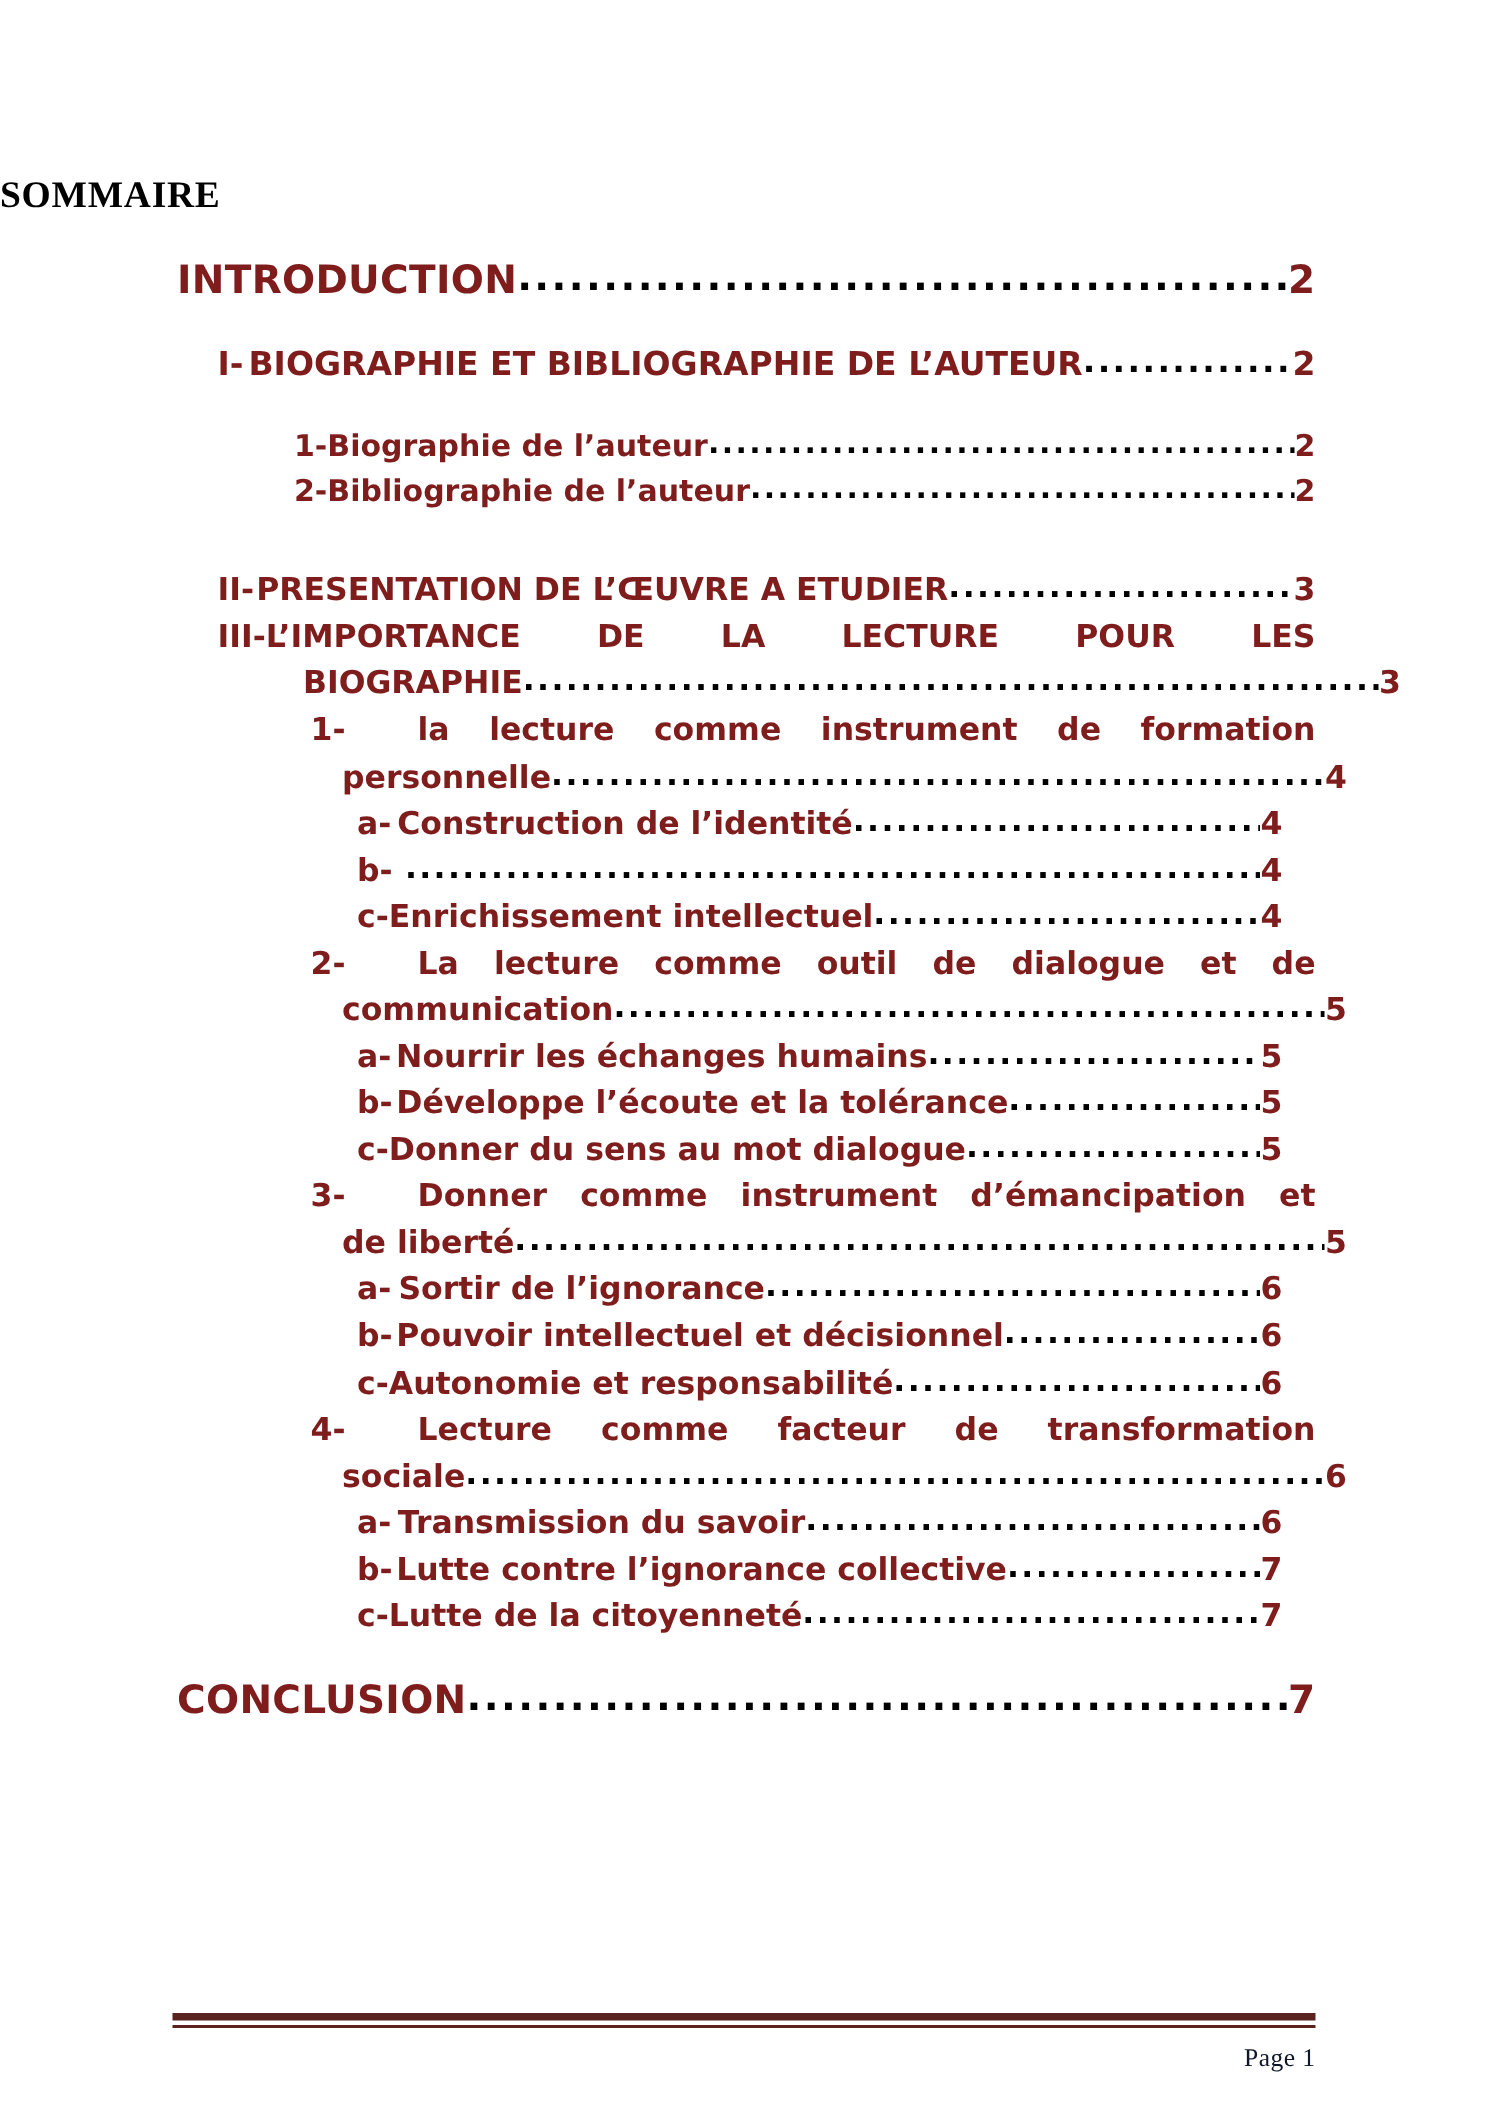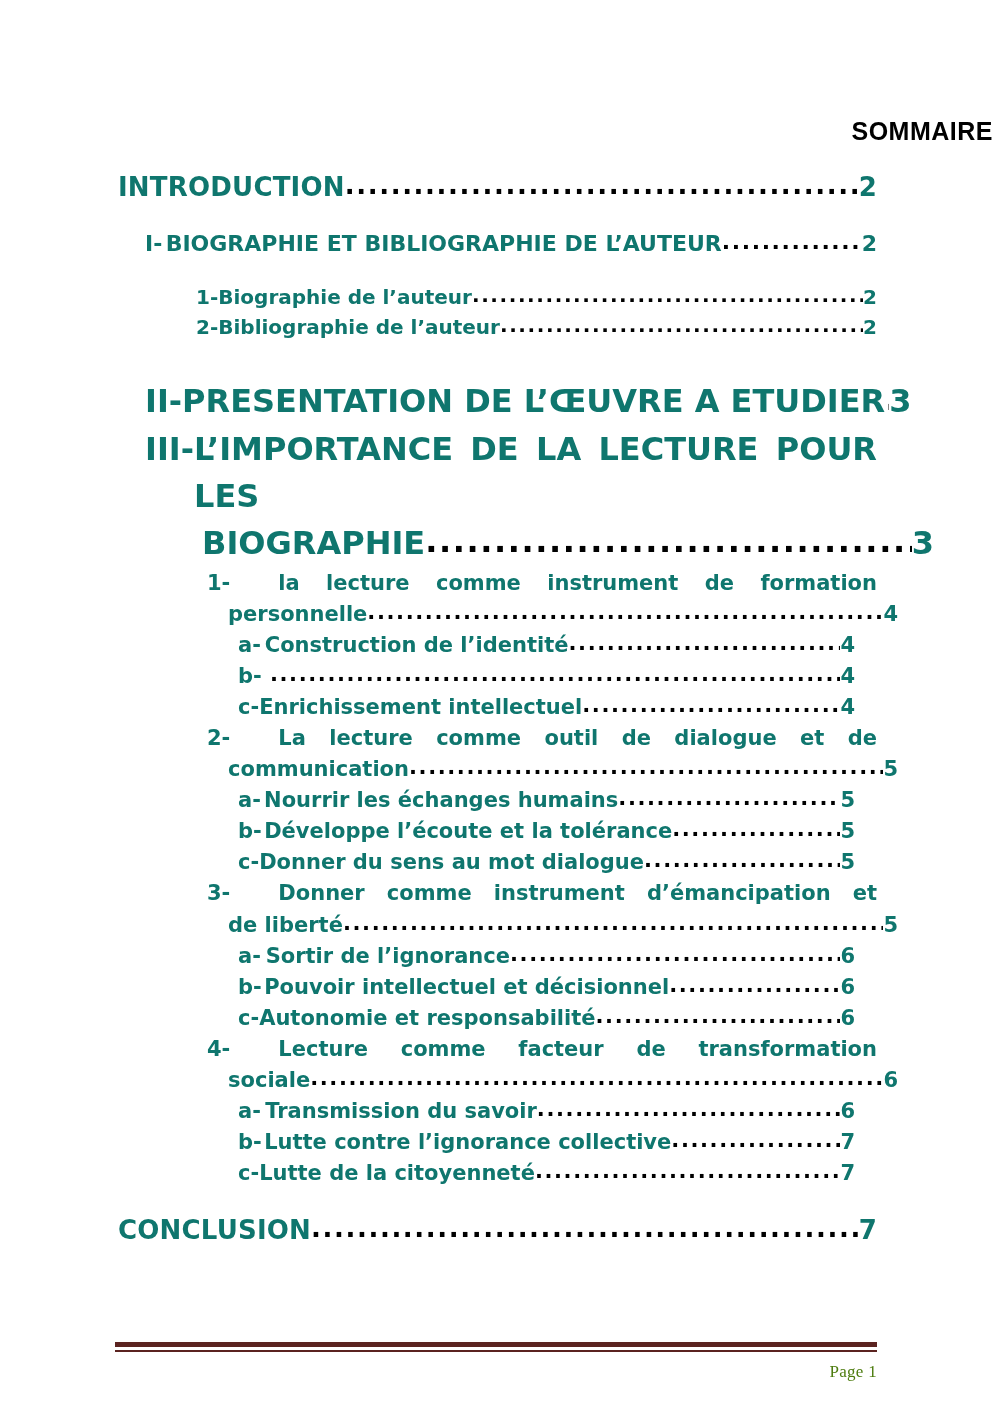--- a/index.html
+++ b/index.html
@@ -23,40 +23,40 @@
     width: 993px;
     height: 1404px;
   }
 
   
   .doc-title {
     position: absolute;
     left: 0;
     top: 116px;
     width: 993px;
-    text-align: right;
-    font-family: Liberation Sans, sans-serif;
+    text-align: left;
+    font-family: Liberation Serif, serif;
     font-weight: bold;
     font-size: 25px;
     letter-spacing: 0.5px;
     line-height: 30px;
   }
 
   
   .toc {
     position: absolute;
     left: 0;
     top: 168px;
     width: 993px;
   }
 
   .toc-entry {
     position: relative;
     font-weight: bold;
-    color: #0f766e;
+    color: #7f1d1d;
     line-height: 1.48;
   }
 
   
   .row {
     display: flex;
     align-items: baseline;
     width: 100%;
   }
   .row .lead {
@@ -108,21 +108,21 @@
   }
   
   .lvl1 {
     margin-left: 145px;
     margin-right: 116px;
     font-size: 22px;
   }
   .lvl1.big {
     margin-left: 145px;
     margin-right: 116px;
-    font-size: 32px;
+    font-size: 21px;
   }
   
   .lvl2 {
     margin-left: 196px;
     margin-right: 116px;
     font-size: 20px;
   }
   
   .lvl2b {
     margin-left: 207px;
@@ -163,21 +163,21 @@
   .footer-rule-thin {
     height: 2px;
     background: #5B2320;
     width: 100%;
   }
   .footer-text {
     margin-top: 10px;
     text-align: right;
     font-family: "Liberation Serif", serif;
     font-size: 17px;
-    color: #4d7c0f;
+    color: #0f172a;
     letter-spacing: 0.3px;
   }
 </style>
 </head>
 <body>
 
 <div class="page">
 
   <div class="doc-title">SOMMAIRE</div>
 

